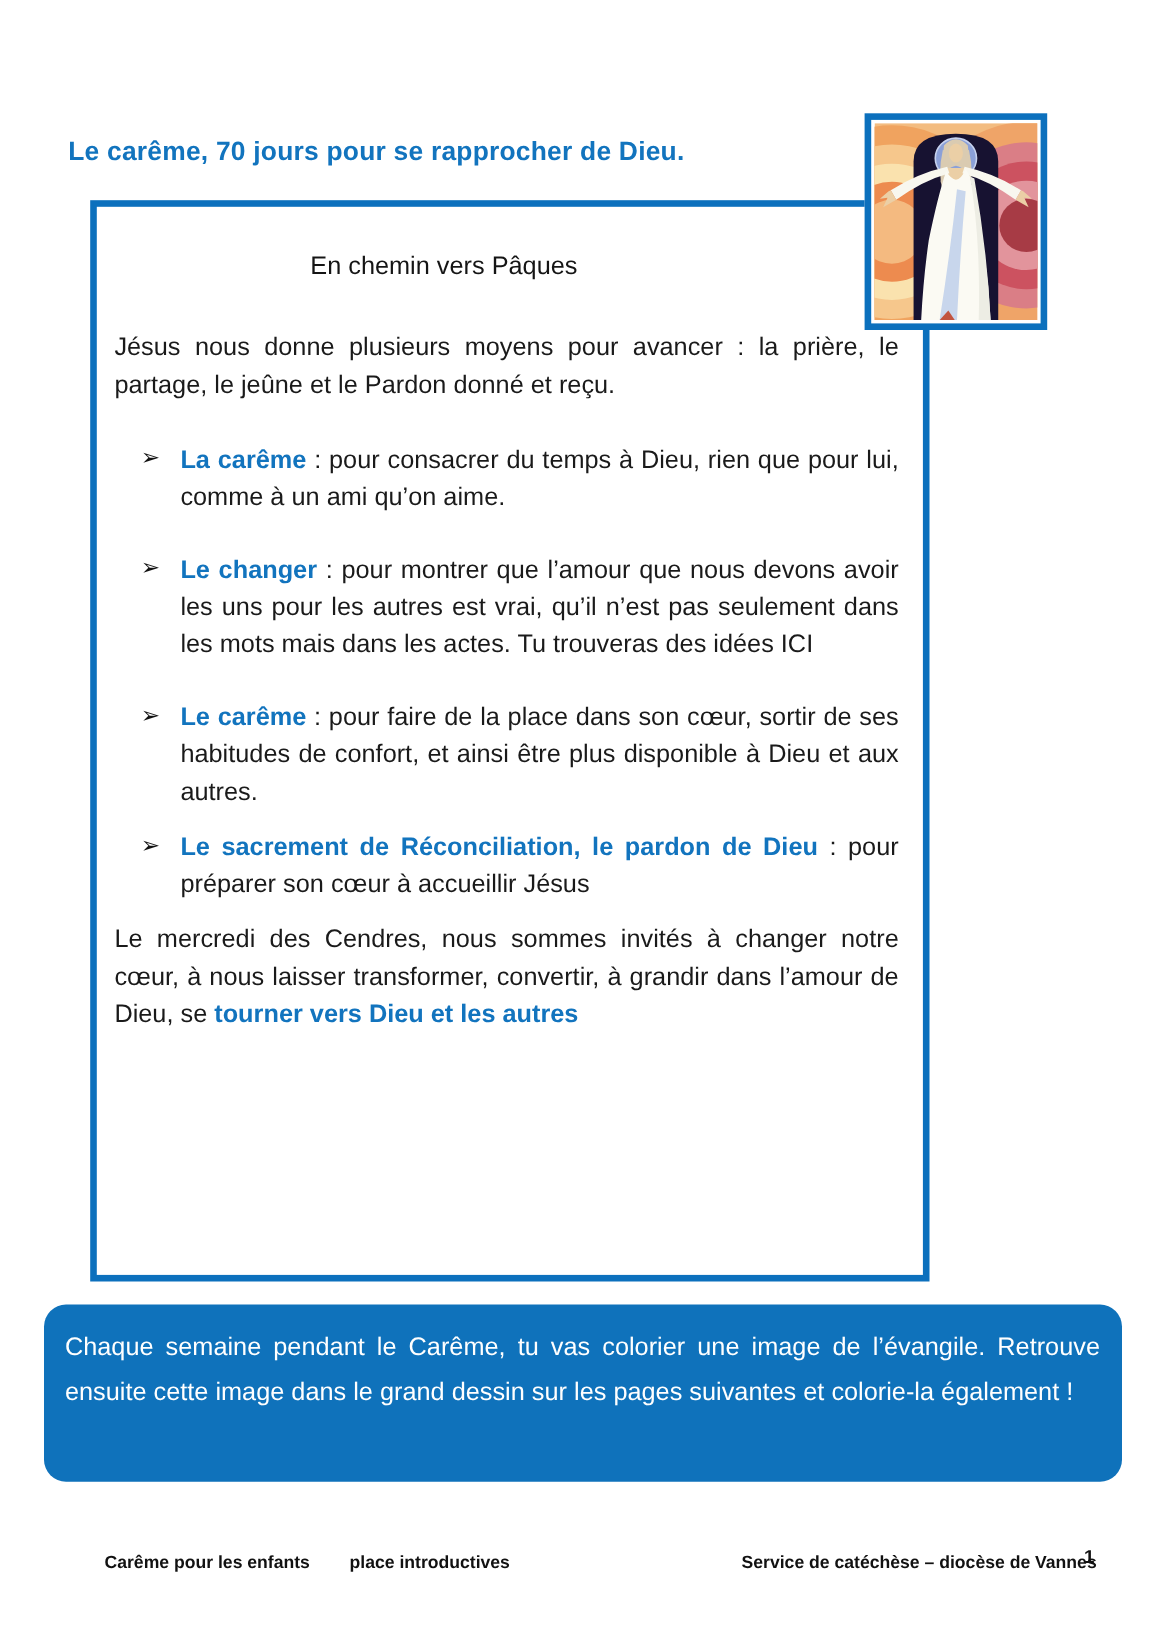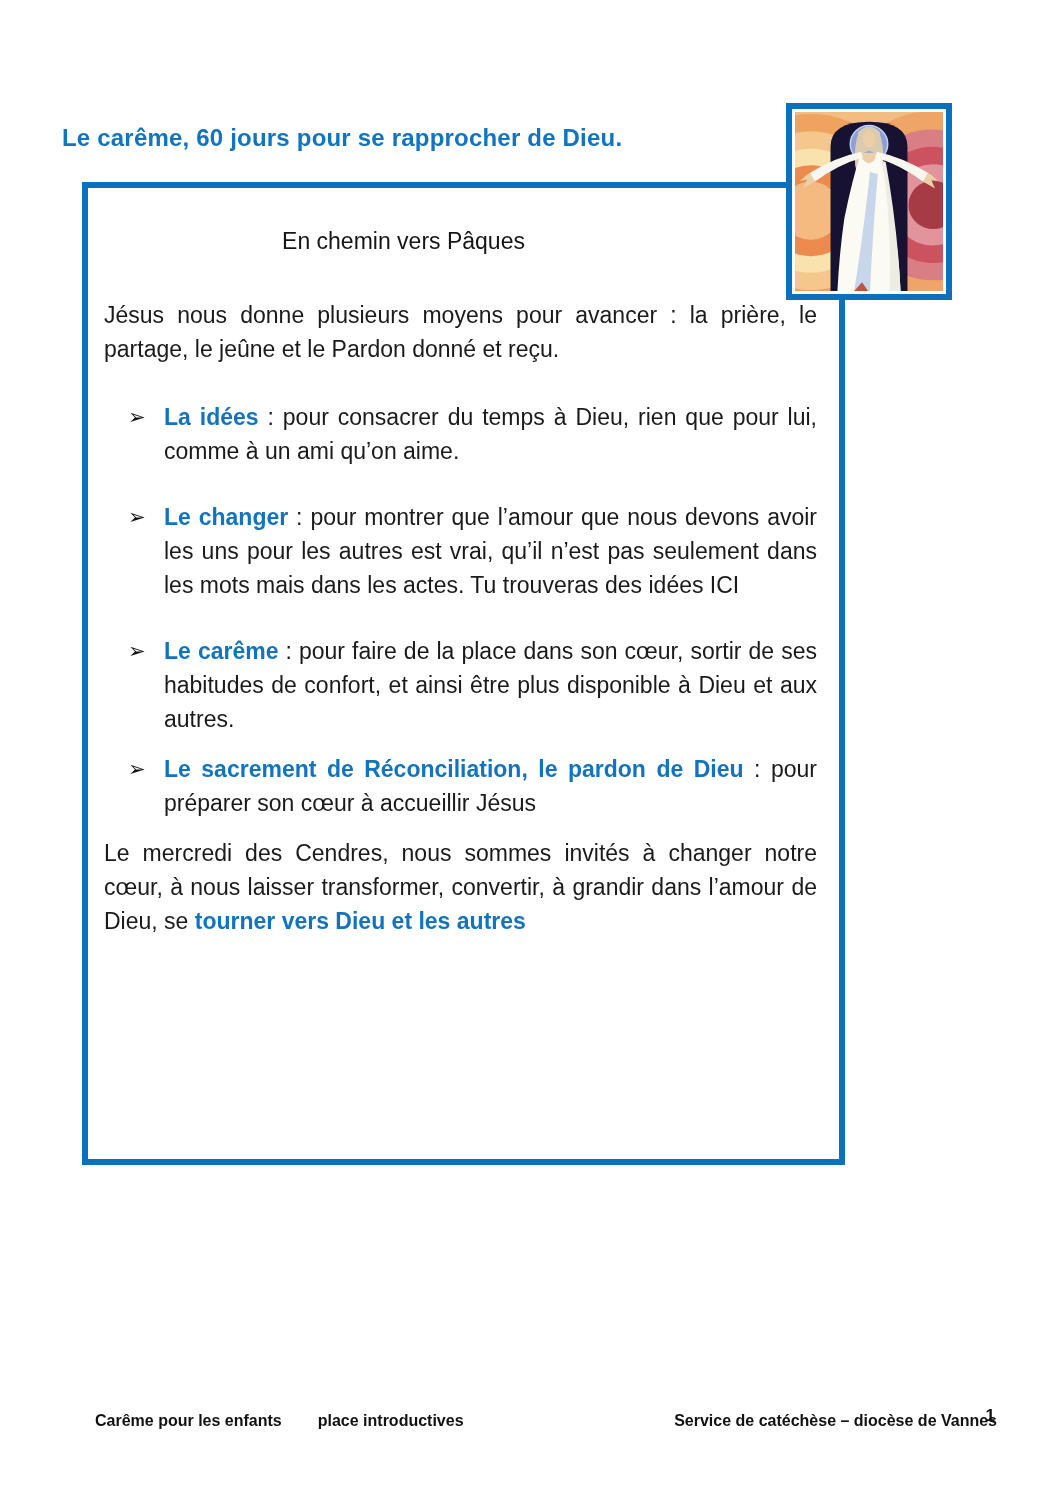--- a/index.html
+++ b/index.html
@@ -119,31 +119,31 @@
     font-size: 17px;
     font-weight: bold;
     color: #111;
   }
 </style>
 </head>
 <body>
 
 <div class="page">
 
-  <div class="doc-title">Le carême, 60 jours pour se rapprocher de Dieu.</div>
+  <div class="doc-title">Le carême, 70 jours pour se rapprocher de Dieu.</div>
 
   <div class="main-box">
     <div class="box-heading">En chemin vers Pâques</div>
 
 
     <div class="para2">Jésus nous donne plusieurs moyens pour avancer : la prière, le partage, le jeûne et le Pardon donné et reçu.</div>
 
     <ul class="moyens">
       <li>
-        <span class="marker">➢</span><span class="accent">La idées</span><span> : pour consacrer du temps à Dieu, rien que pour lui, comme à un ami qu’on aime.</span>
+        <span class="marker">➢</span><span class="accent">La carême</span><span> : pour consacrer du temps à Dieu, rien que pour lui, comme à un ami qu’on aime.</span>
       </li>
       <li>
         <span class="marker">➢</span><span class="accent">Le changer</span><span> : pour montrer que l’amour que nous devons avoir les uns pour les autres est vrai, qu’il n’est pas seulement dans les mots mais dans les actes. Tu trouveras des idées ICI</span>
       </li>
       <li>
         <span class="marker">➢</span><span class="accent">Le carême</span><span> : pour faire de la place dans son cœur, sortir de ses habitudes de confort, et ainsi être plus disponible à Dieu et aux autres.</span>
       </li>
       <li class="tight">
         <span class="marker">➢</span><span class="accent">Le sacrement de Réconciliation, le pardon de Dieu</span><span> : pour préparer son cœur à accueillir Jésus</span>
       </li>
@@ -191,20 +191,23 @@
 
       <path d="M66 45 Q58 70 50 110 Q45 145 43 185 L107 185 Q104 120 88 50 L84 43 Q76 62 66 45 Z" fill="#FBFAF3"></path>
 
       <path d="M76 62 Q70 120 60 185 L76 185 Q79 120 84 64 Z" fill="#C8D6EC"></path>
       <path d="M88 50 Q98 110 96 185 L107 185 Q104 120 92 52 Z" fill="#EDEDE4"></path>
 
       <path d="M68 176 L74 185 L60 185 Z" fill="#C2543F"></path>
     </svg>
   </div>
 
+  <div class="callout">
+    <span>Chaque semaine pendant le Carême, tu vas colorier une image de l’évangile. Retrouve ensuite cette image dans le grand dessin sur les pages suivantes et colorie-la également !</span>
+  </div>
 
   <div class="footer">
     <div class="footer-left">
       <span>Carême pour les enfants</span>
       <span>place introductives</span>
     </div>
     <div>Service de catéchèse – diocèse de Vannes</div>
   </div>
 
   <div class="page-number">1</div>

